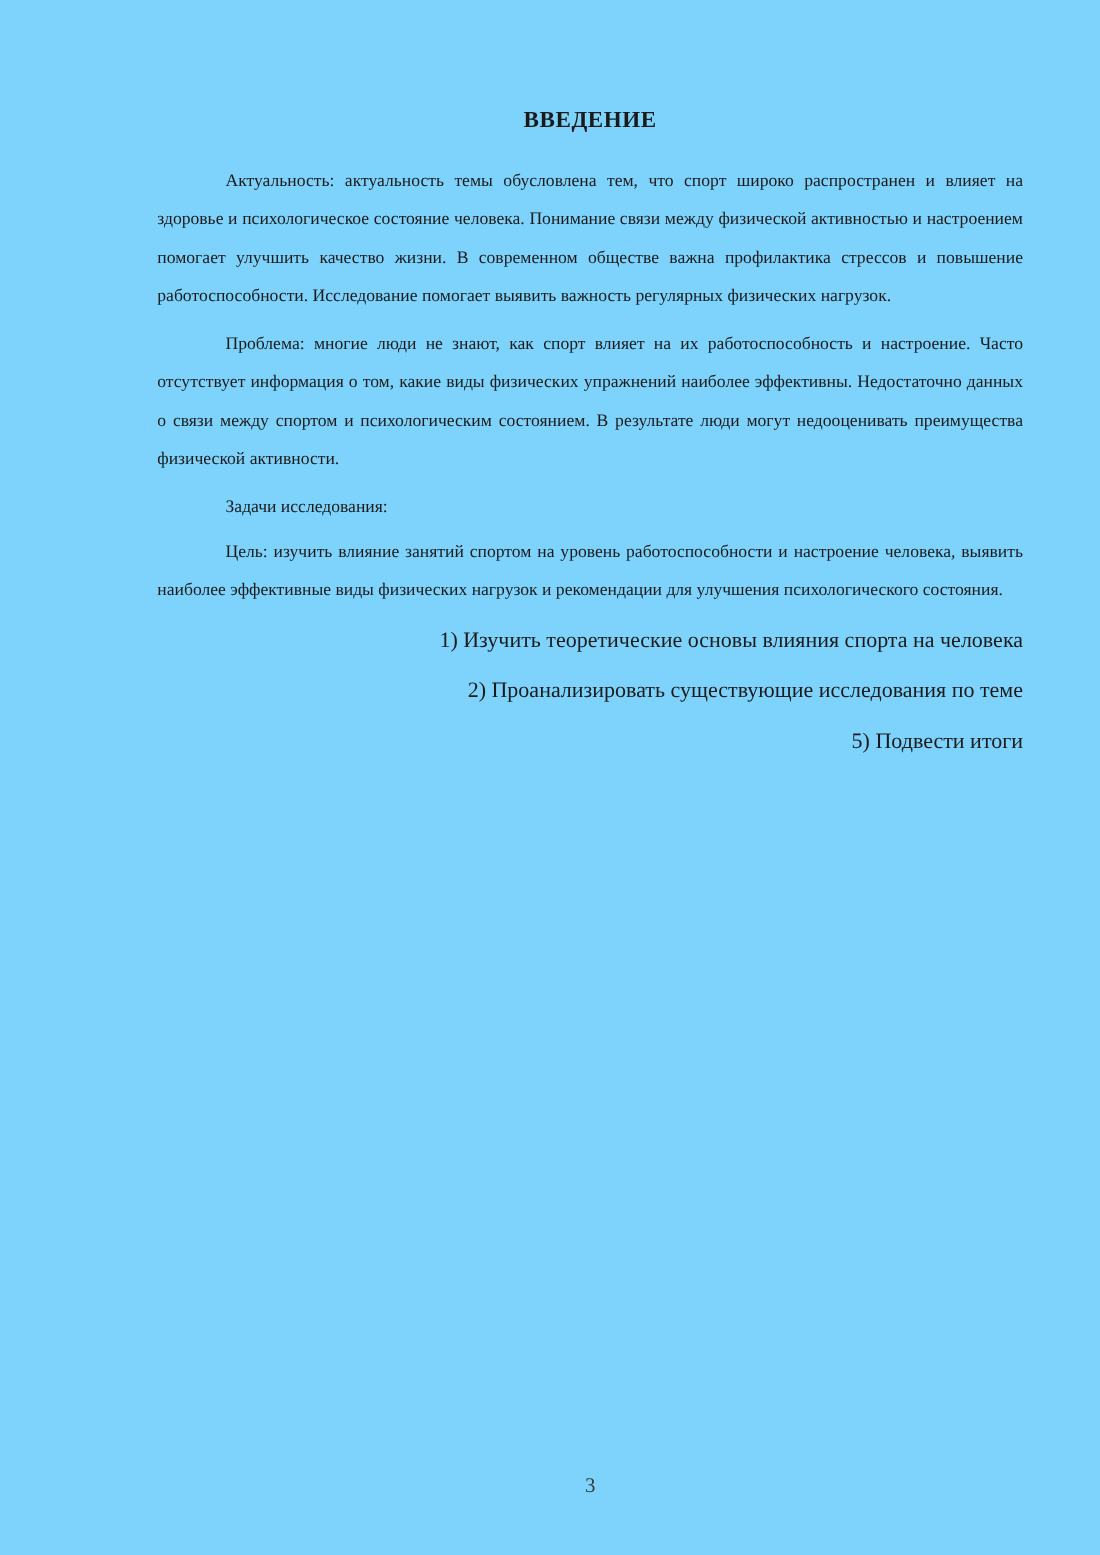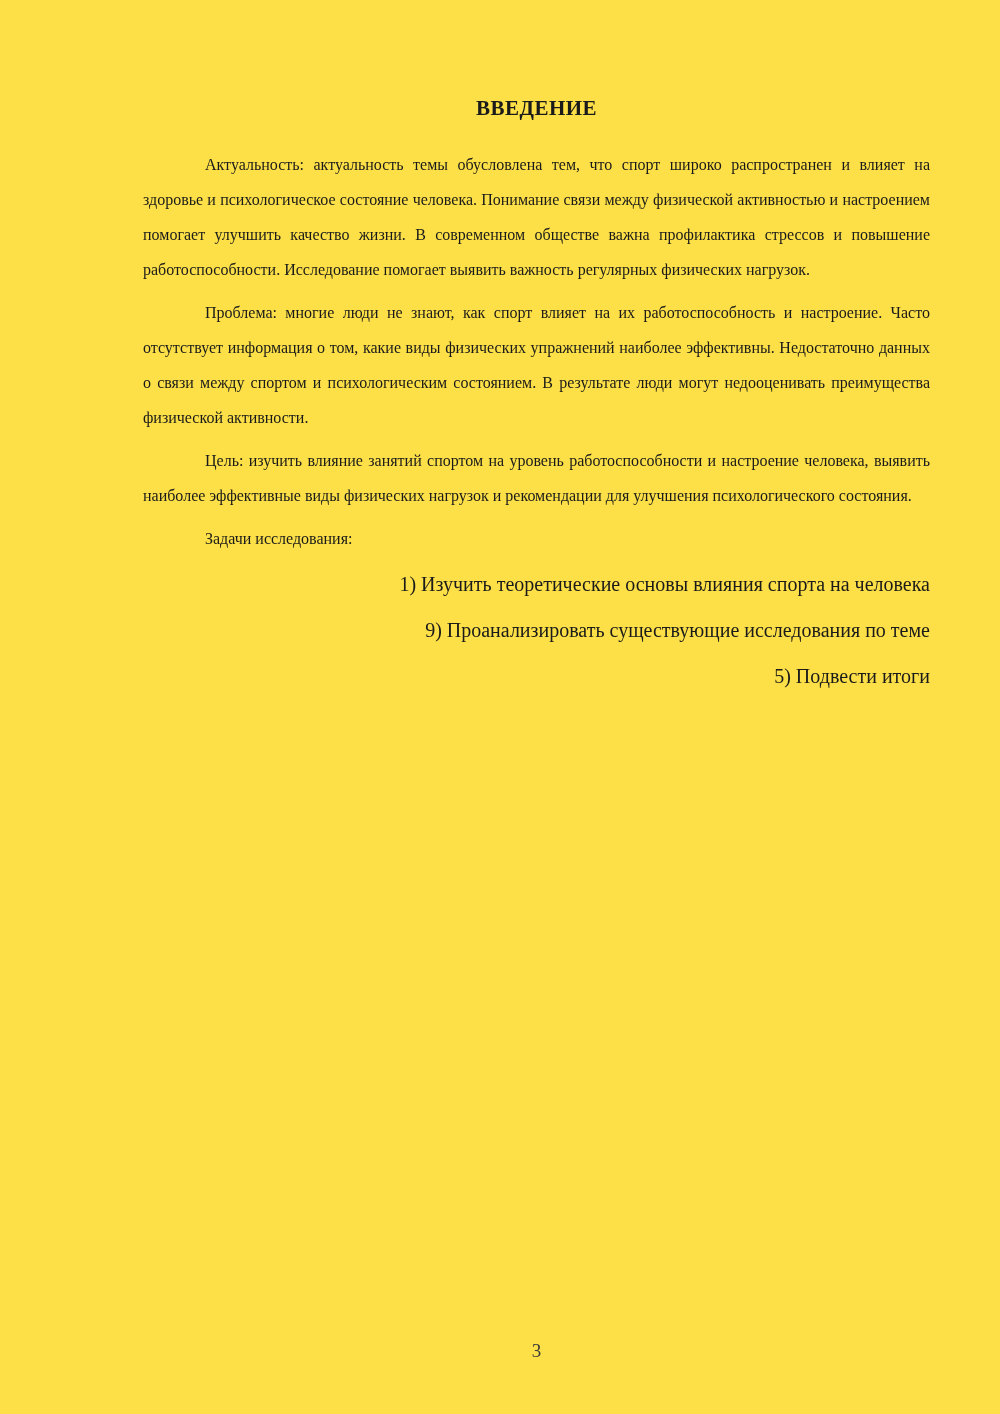--- a/index.html
+++ b/index.html
@@ -9,21 +9,21 @@
     height: 1414px;
     font-family: "Liberation Serif", "DejaVu Serif", serif;
     color: #1a1a1a;
     position: relative;
     overflow: hidden;
   }
   .page {
     position: relative;
     width: 1000px;
     height: 1414px;
-    background: #fde047;
+    background: #7dd3fc;
     padding: 96px 70px 0 143px;
   }
   .title {
     font-size: 21px;
     font-weight: bold;
     text-align: center;
     letter-spacing: 0.5px;
     margin-bottom: 26px;
   }
   .para {
@@ -59,27 +59,27 @@
 <body>
 
 <div class="page">
 
   <h1 class="title">ВВЕДЕНИЕ</h1>
 
   <p class="para">Актуальность: актуальность темы обусловлена тем, что спорт широко распространен и влияет на здоровье и психологическое состояние человека. Понимание связи между физической активностью и настроением помогает улучшить качество жизни. В современном обществе важна профилактика стрессов и повышение работоспособности. Исследование помогает выявить важность регулярных физических нагрузок.</p>
 
   <p class="para">Проблема: многие люди не знают, как спорт влияет на их работоспособность и настроение. Часто отсутствует информация о том, какие виды физических упражнений наиболее эффективны. Недостаточно данных о связи между спортом и психологическим состоянием. В результате люди могут недооценивать преимущества физической активности.</p>
 
+  <p class="para tasks-heading">Задачи исследования:</p>
+
   <p class="para">Цель: изучить влияние занятий спортом на уровень работоспособности и настроение человека, выявить наиболее эффективные виды физических нагрузок и рекомендации для улучшения психологического состояния.</p>
-
-  <p class="para tasks-heading">Задачи исследования:</p>
 
   <p class="task">1) Изучить теоретические основы влияния спорта на человека</p>
 
-  <p class="task">9) Проанализировать существующие исследования по теме</p>
+  <p class="task">2) Проанализировать существующие исследования по теме</p>
 
 
 
   <p class="task">5) Подвести итоги</p>
 
 
 
 
   <div class="page-number">3</div>
 

